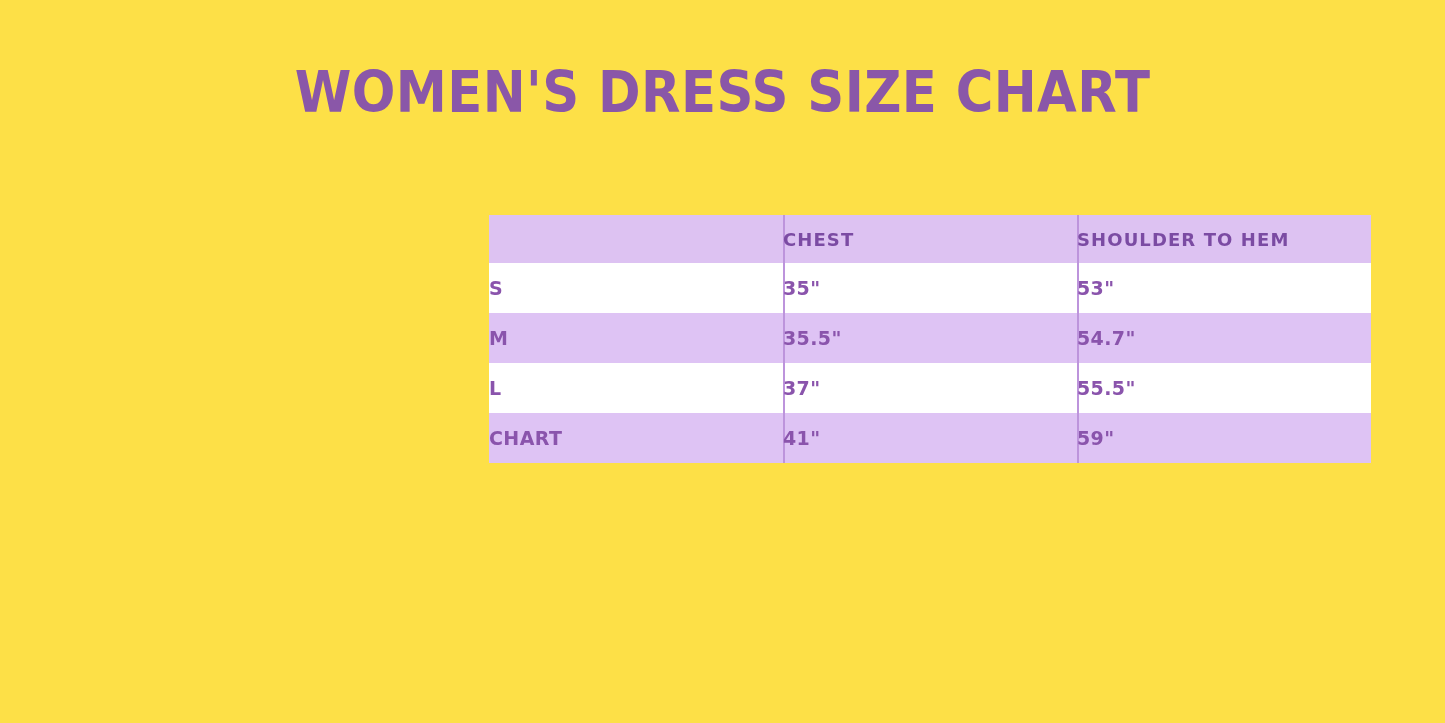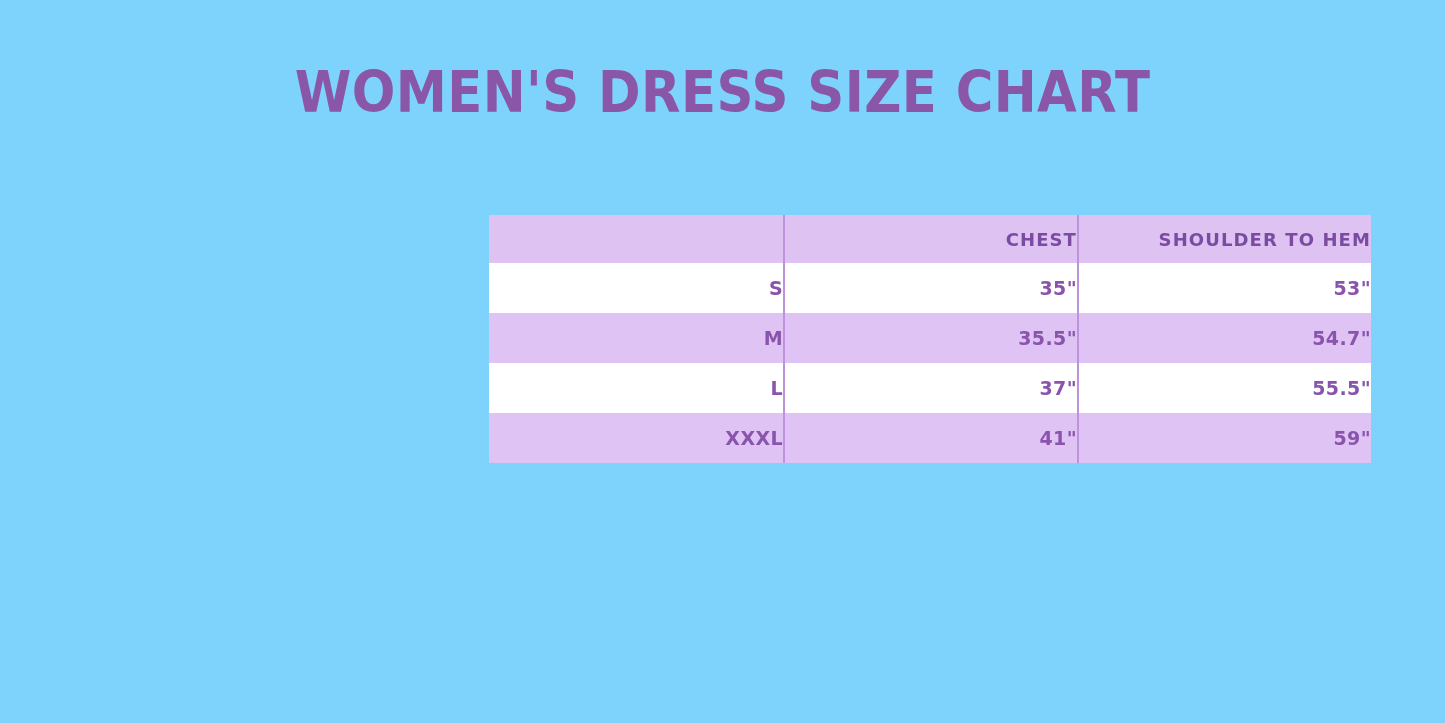--- a/index.html
+++ b/index.html
@@ -14,21 +14,21 @@
     overflow: hidden;
     position: relative;
   }
 
   #page {
     position: absolute;
     left: 0;
     top: 0;
     width: 1445px;
     height: 723px;
-    background: #7dd3fc;
+    background: #fde047;
   }
 
   
   #chart-title {
     position: absolute;
     left: 0;
     top: 56px;
     width: 1445px;
     text-align: center;
     font-family: "DejaVu Sans", "Liberation Sans", sans-serif;
@@ -59,21 +59,21 @@
 
   table.size-table col.col-size   { width: 294px; }
   table.size-table col.col-chest  { width: 294px; }
   table.size-table col.col-hem    { width: 294px; }
 
   table.size-table th,
   table.size-table td {
     margin: 0;
     padding: 0;
     height: 50px;
-    text-align: right;
+    text-align: left;
     vertical-align: middle;
     font-family: "DejaVu Sans", "Liberation Sans", sans-serif;
     font-weight: 700;
     font-size: 19px;
     letter-spacing: 0.4px;
     color: #8a54ac;
     border: 0;
     background-clip: padding-box;
   }
 
@@ -140,21 +140,21 @@
 
         <tr class="plain">
           <td class="cell-size">L</td>
           <td class="cell-value divide-left">37"</td>
           <td class="cell-value divide-left">55.5"</td>
         </tr>
 
 
 
         <tr class="band">
-          <td class="cell-size">XXXL</td>
+          <td class="cell-size">CHART</td>
           <td class="cell-value divide-left">41"</td>
           <td class="cell-value divide-left">59"</td>
         </tr>
 
       </tbody>
     </table>
   </div>
 
 </div>
 

